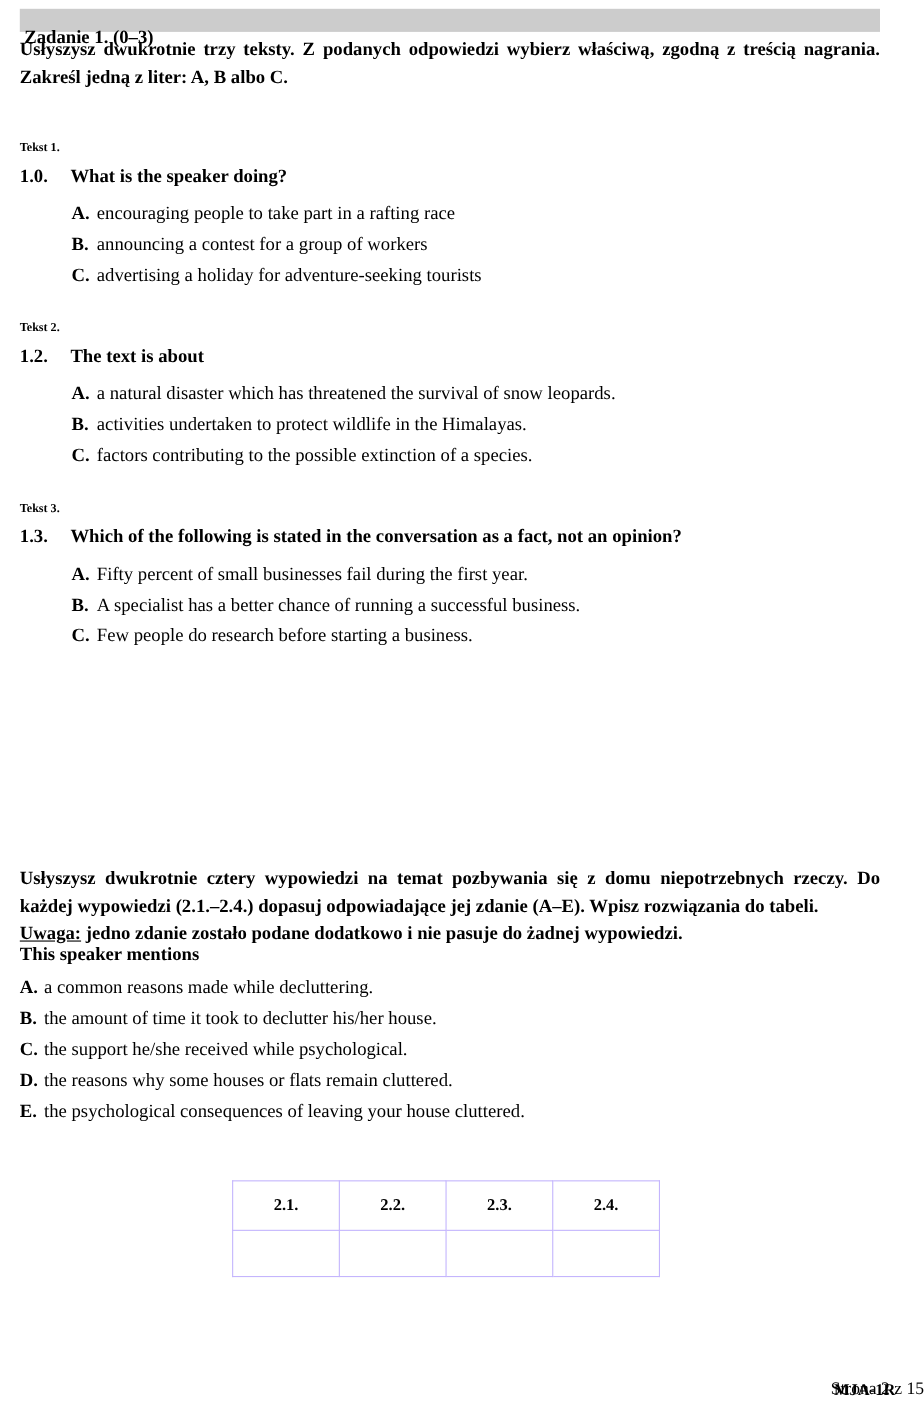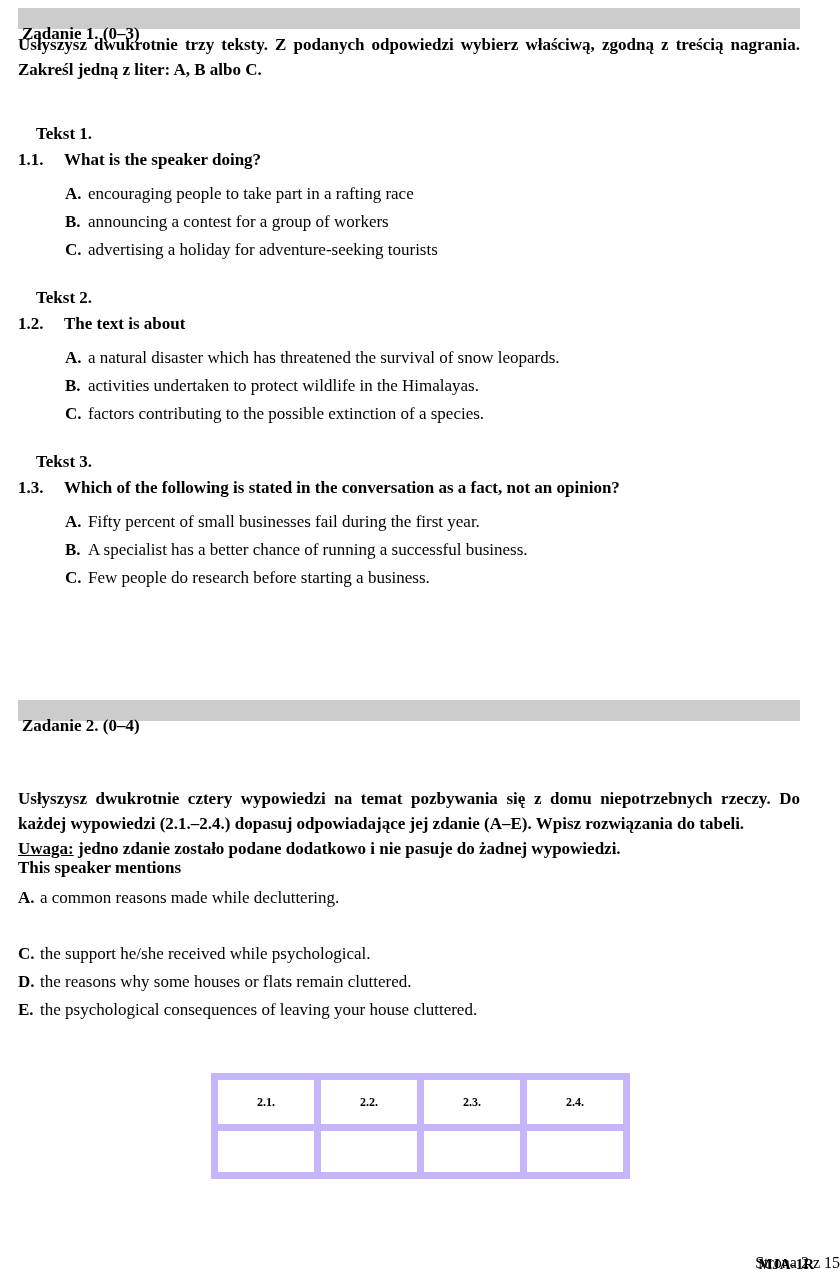--- a/index.html
+++ b/index.html
@@ -52,22 +52,22 @@
     text-align: justify;
     text-justify: inter-word;
   }
   .instruction .u {
     text-decoration: underline;
   }
 
   
   .tekst-label {
     position: absolute;
-    left: 36px;
-    font-size: 17px;
+    left: 18px;
+    font-size: 11px;
     font-weight: bold;
     line-height: 24px;
     white-space: nowrap;
   }
   .question-row {
     position: absolute;
     left: 18px;
     width: 790px;
     font-size: 17px;
     font-weight: bold;
@@ -120,24 +120,24 @@
 
   
   .answer-table {
     position: absolute;
     left: 211px;
     top: 1073px;
     border-collapse: collapse;
   }
   .answer-table td {
     width: 96px;
-    border: 7px solid #c4b5fd;
+    border: 1px solid #c4b5fd;
     padding: 0;
     text-align: center;
-    font-size: 12px;
+    font-size: 15px;
     font-family: "Liberation Serif", "DejaVu Serif", serif;
   }
   .answer-table tr.head td {
     height: 44px;
     font-weight: bold;
   }
   .answer-table tr.body td {
     height: 41px;
   }
 
@@ -166,21 +166,21 @@
 <div class="page">
 
   <div class="task-band" style="top:8px;">
     <div class="task-band-label">Zadanie 1. (0–3)</div>
   </div>
 
   <div class="instruction" style="top:32px;">Usłyszysz dwukrotnie trzy teksty. Z podanych odpowiedzi wybierz właściwą, zgodną z treścią nagrania. Zakreśl jedną z liter: A, B albo C.</div>
 
   <div class="tekst-label" style="top:122px;">Tekst 1.</div>
   <div class="question-row" style="top:148px;">
-    <span class="qnum">1.1.</span><span>What is the speaker doing?</span>
+    <span class="qnum">1.0.</span><span>What is the speaker doing?</span>
   </div>
   <div class="option-row" style="top:210px;">
     <span class="letter">B.</span><span>announcing a contest for a group of workers</span>
   </div>
   <div class="option-row" style="top:182px;">
     <span class="letter">A.</span><span>encouraging people to take part in a rafting race</span>
   </div>
   <div class="option-row" style="top:238px;">
     <span class="letter">C.</span><span>advertising a holiday for adventure-seeking tourists</span>
   </div>
@@ -206,30 +206,30 @@
   <div class="option-row" style="top:510px;">
     <span class="letter">A.</span><span>Fifty percent of small businesses fail during the first year.</span>
   </div>
   <div class="option-row" style="top:538px;">
     <span class="letter">B.</span><span>A specialist has a better chance of running a successful business.</span>
   </div>
   <div class="option-row" style="top:566px;">
     <span class="letter">C.</span><span>Few people do research before starting a business.</span>
   </div>
 
-  <div class="task-band" style="top:700px;">
-    <div class="task-band-label">Zadanie 2. (0–4)</div>
-  </div>
 
   <div class="instruction" style="top:760px;margin-top:26px;">Usłyszysz dwukrotnie cztery wypowiedzi na temat pozbywania się z domu niepotrzebnych rzeczy. Do każdej wypowiedzi (2.1.–2.4.) dopasuj odpowiadające jej zdanie (A–E). Wpisz rozwiązania do tabeli.<br><span class="u">Uwaga:</span> jedno zdanie zostało podane dodatkowo i nie pasuje do żadnej wypowiedzi.</div>
 
   <div class="sub-heading" style="top:856px;">This speaker mentions</div>
 
   <div class="match-row" style="top:886px;">
     <span class="letter">A.</span><span>a common reasons made while decluttering.</span>
+  </div>
+  <div class="match-row" style="top:914px;">
+    <span class="letter">B.</span><span>the amount of time it took to declutter his/her house.</span>
   </div>
   <div class="match-row" style="top:942px;">
     <span class="letter">C.</span><span>the support he/she received while psychological.</span>
   </div>
   <div class="match-row" style="top:970px;">
     <span class="letter">D.</span><span>the reasons why some houses or flats remain cluttered.</span>
   </div>
   <div class="match-row" style="top:998px;">
     <span class="letter">E.</span><span>the psychological consequences of leaving your house cluttered.</span>
   </div>

